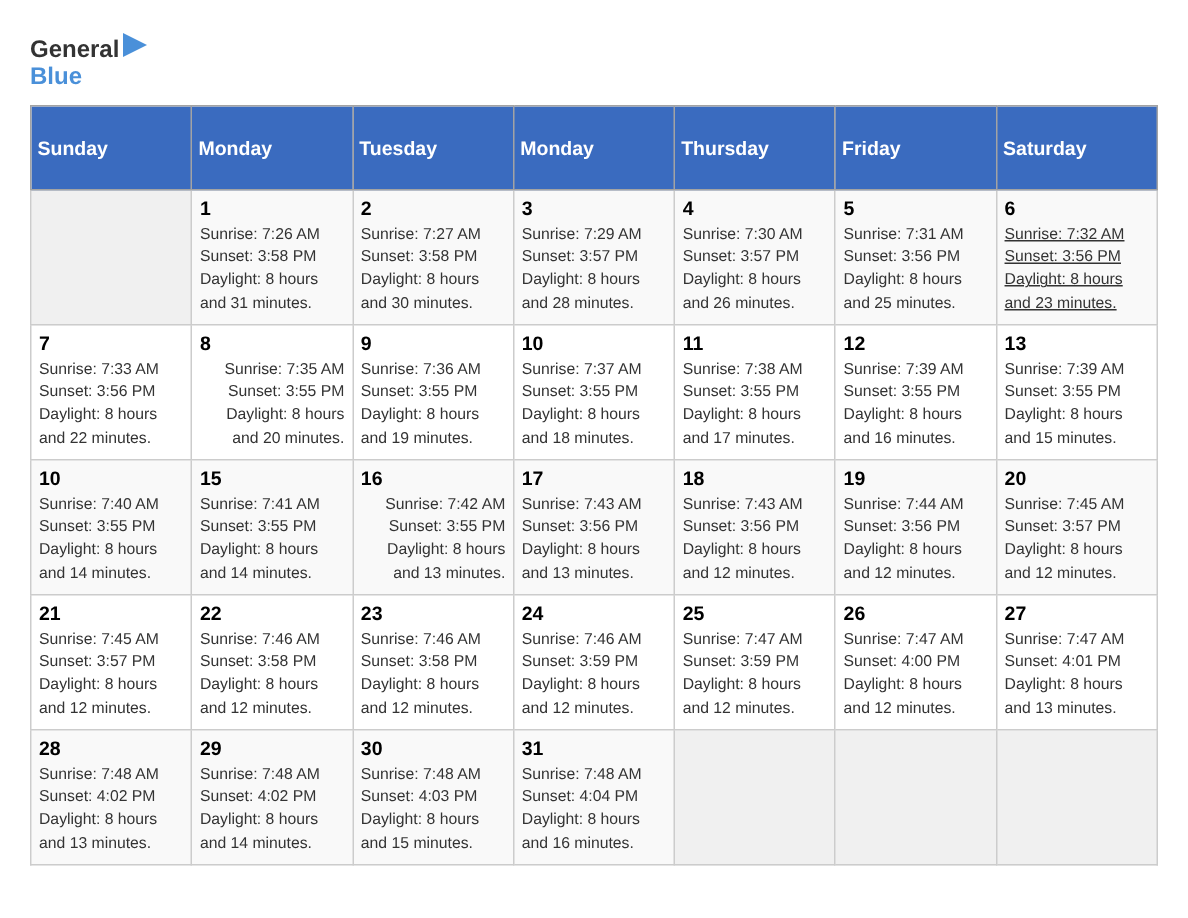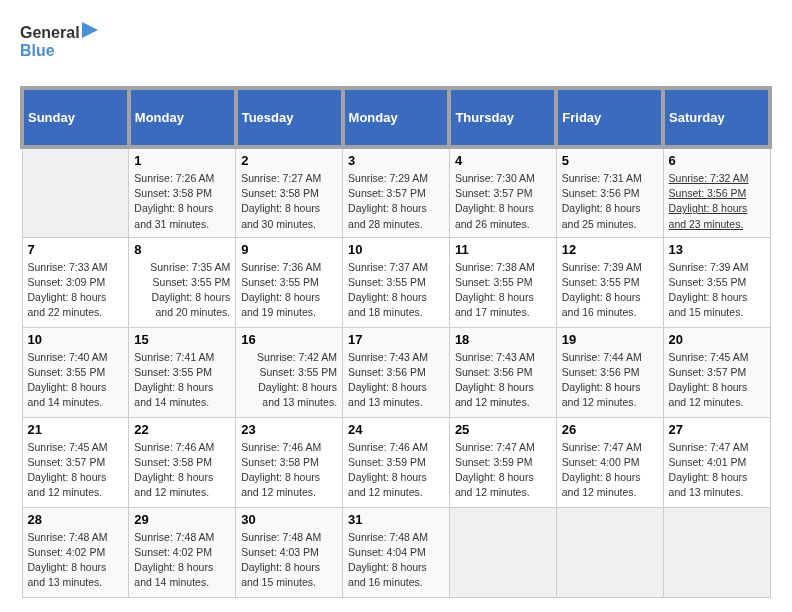--- a/index.html
+++ b/index.html
@@ -7,21 +7,21 @@
       font-family: Arial, sans-serif;
       background: #fff;
       width: 792px;
       min-height: 612px;
       padding: 20px;
     }
     .header {
       display: flex;
       justify-content: space-between;
       align-items: flex-end;
-      margin-bottom: 26px;
+      margin-bottom: 10px;
     }
     .logo {
       display: flex;
       align-items: center;
       gap: 4px;
     }
     .title-block {
       text-align: right;
     }
     .month-title {
@@ -38,21 +38,21 @@
       border-collapse: collapse;
       font-size: 11px;
     }
     thead tr th {
       background-color: #3a6bbf;
       color: #fff;
       padding: 20px 4px;
       text-align: left;
       font-size: 13px;
       font-weight: bold;
-      border: 4px solid #a3a3a3;
+      border: 1px solid #a3a3a3;
     }
     tbody tr td {
       border: 1px solid #ccc;
       vertical-align: top;
       padding: 4px 5px;
       min-height: 80px;
       height: 90px;
       width: 107px;
     }
     tbody tr:nth-child(odd) td {
@@ -143,21 +143,21 @@
           <div class="day-info" style="white-space: pre-line; text-decoration: underline;">Sunrise: 7:32 AM
 Sunset: 3:56 PM
 Daylight: 8 hours
 and 23 minutes.</div>
         </td>
       </tr>
       <tr>
         <td>
           <div class="day-num">7</div>
           <div class="day-info" style="white-space: pre-line;">Sunrise: 7:33 AM
-Sunset: 3:09 PM
+Sunset: 3:56 PM
 Daylight: 8 hours
 and 22 minutes.</div>
         </td>
         <td>
           <div class="day-num">8</div>
           <div class="day-info" style="white-space: pre-line; text-align: right;">Sunrise: 7:35 AM
 Sunset: 3:55 PM
 Daylight: 8 hours
 and 20 minutes.</div>
         </td>

